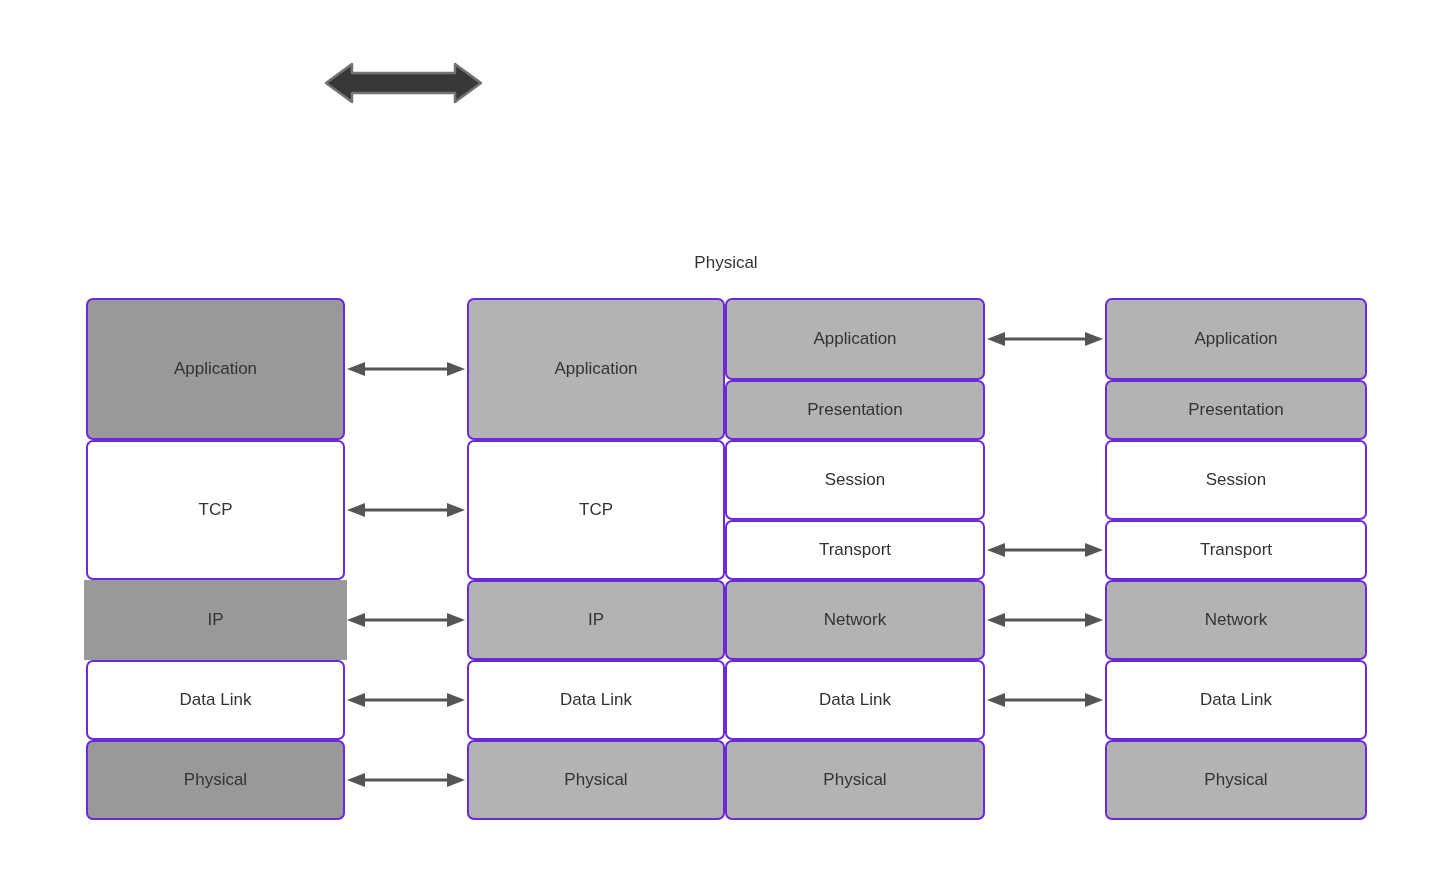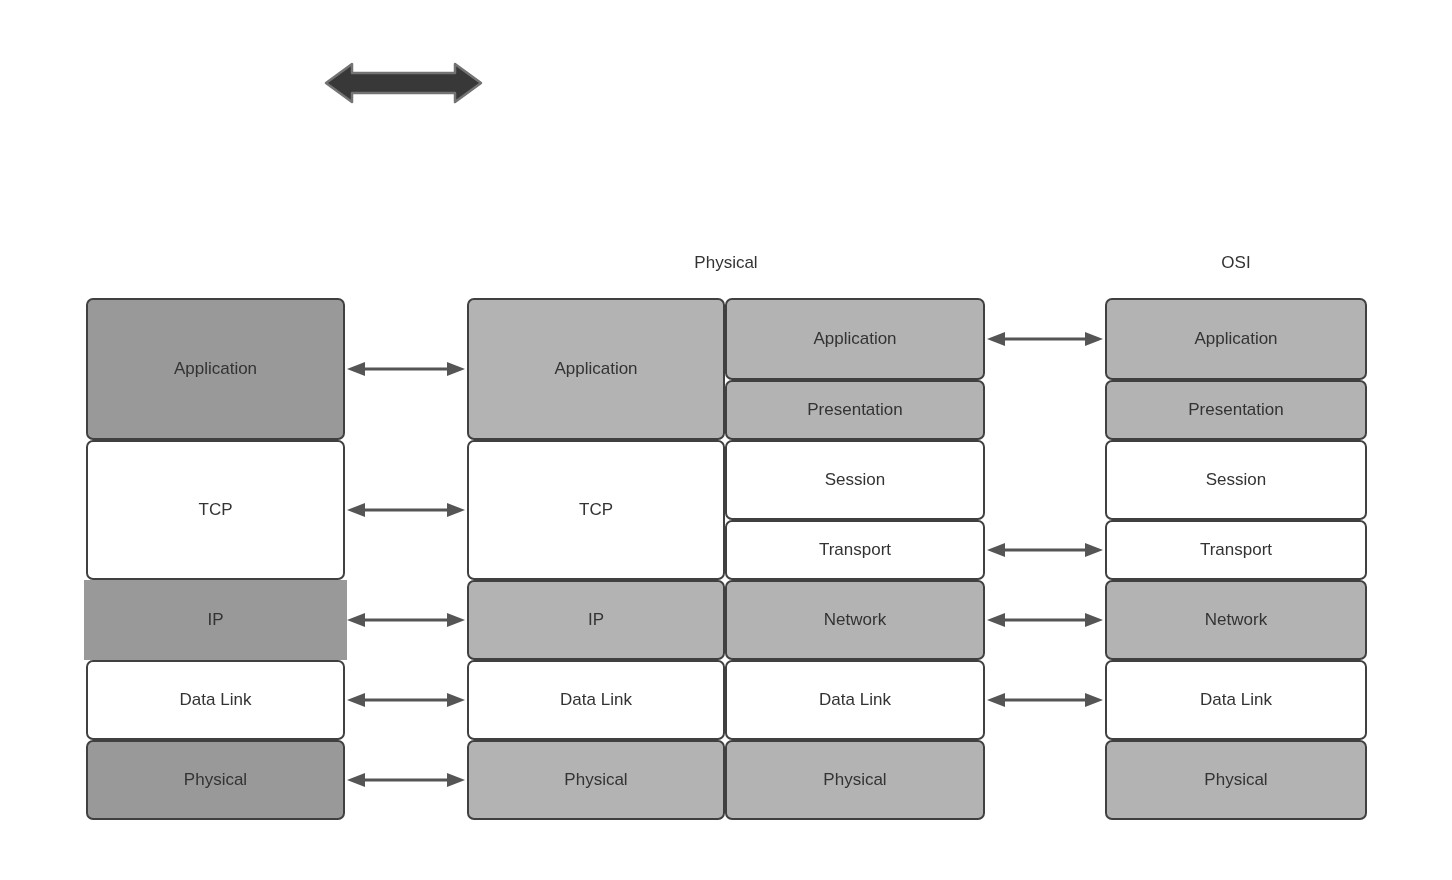--- a/index.html
+++ b/index.html
@@ -20,21 +20,21 @@
     height: 22px;
     display: flex;
     align-items: center;
     justify-content: center;
     font-size: 17px;
     color: #333333;
   }
   .box {
     position: absolute;
     box-sizing: border-box;
-    border: 2px solid #404040;
+    border: 2px solid #6d28d9;
     border-radius: 7px;
     display: flex;
     align-items: center;
     justify-content: center;
     font-size: 17px;
     color: #333333;
   }
   .box.dark  { background: #999999; }
   .box.light { background: #b3b3b3; }
   .box.white { background: #ffffff; align-items: center; }
@@ -49,21 +49,20 @@
     top: 0;
     pointer-events: none;
   }
 </style>
 </head>
 <body>
 
 <div class="canvas">
 
   <div class="col-header" style="left:467px; top:252px; width:518px;">Physical</div>
-  <div class="col-header" style="left:1105px; top:252px; width:262px;">OSI</div>
 
   <div class="box dark" style="left:86px; top:298px; width:259px; height:142px;">
     <span class="lbl">Application</span>
     </div>
   <div class="box white" style="left:86px; top:440px; width:259px; height:140px;">
     <span class="lbl">TCP</span>
     </div>
   <div class="box dark noborder" style="left:84px; top:580px; width:263px; height:80px;">
     <span class="lbl">IP</span>
     </div>

